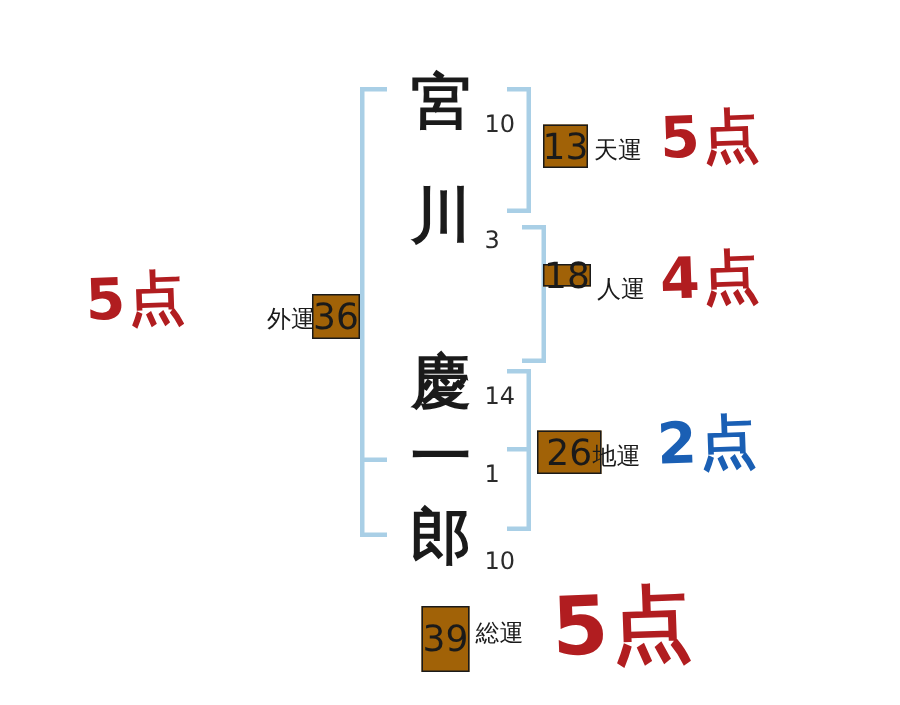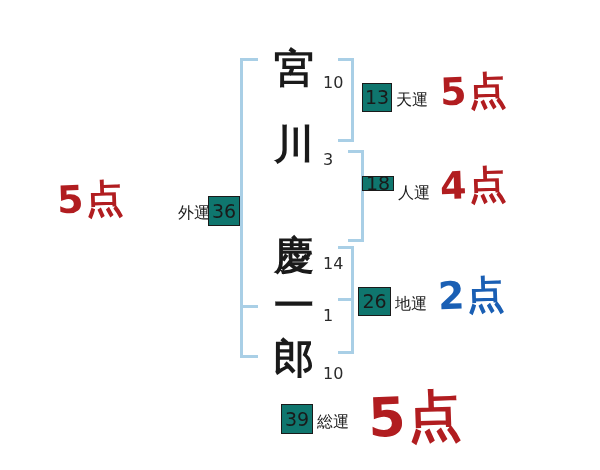--- a/index.html
+++ b/index.html
@@ -68,23 +68,23 @@
     position: absolute;
     background: #a9cfe6;
     height: 3px;
   }
 
   
   .numbox {
     position: absolute;
     box-sizing: border-box;
     border: 1.5px solid #1a1a1a;
-    background: #0f766e;
+    background: #a16207;
     font-family: "DejaVu Sans", "Liberation Sans", sans-serif;
-    font-size: 19px;
+    font-size: 24px;
     font-weight: 500;
     color: #1a1a1a;
     display: flex;
     align-items: center;
     justify-content: center;
     line-height: 1;
   }
 
   .unit-label {
     position: absolute;
@@ -146,21 +146,21 @@
   <div class="score score-red score-sm" style="left:57px; top:180px;">5点</div>
 
   <div class="numbox" style="left:362px; top:83px; width:30px; height:29px;">13</div>
   <div class="unit-label" style="left:396px; top:92px;">天運</div>
   <div class="score score-red score-sm" style="left:440px; top:72px;">5点</div>
 
   <div class="numbox" style="left:362px; top:176px; width:32px; height:15px;">18</div>
   <div class="unit-label" style="left:398px; top:185px;">人運</div>
   <div class="score score-red score-sm" style="left:440px; top:166px;">4点</div>
 
-  <div class="numbox" style="left:358px; top:287px; width:33px; height:29px;text-align:center;">26</div>
+  <div class="numbox" style="left:358px; top:287px; width:43px; height:29px;text-align:center;">26</div>
   <div class="unit-label" style="left:395px; top:296px;">地運</div>
   <div class="score score-blue score-sm" style="left:438px; top:276px;">2点</div>
 
-  <div class="numbox" style="left:281px; top:404px; width:32px; height:30px;">39</div>
+  <div class="numbox" style="left:281px; top:404px; width:32px; height:44px;">39</div>
   <div class="unit-label" style="left:317px; top:414px;">総運</div>
   <div class="score score-red score-lg" style="left:368px; top:390px;">5点</div>
 
 </div>
 
 </body></html>

